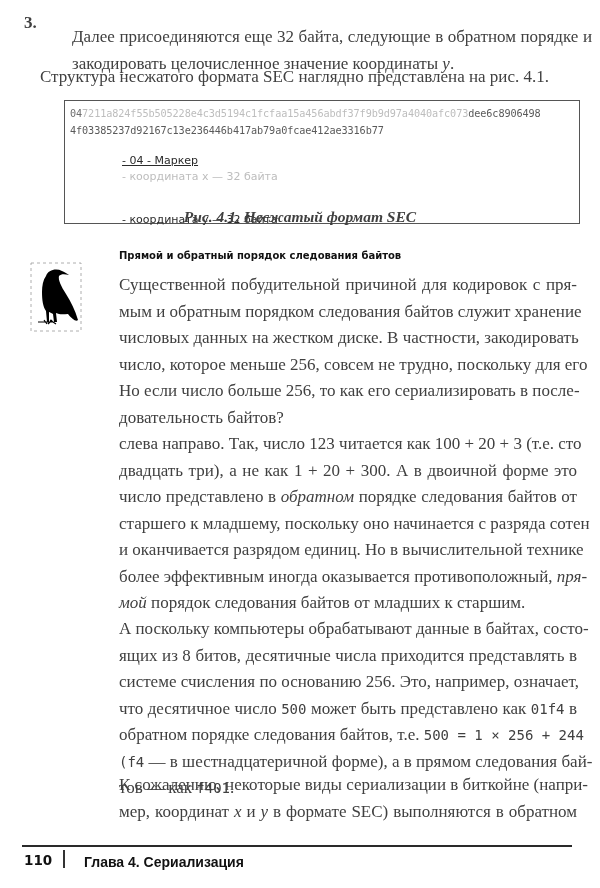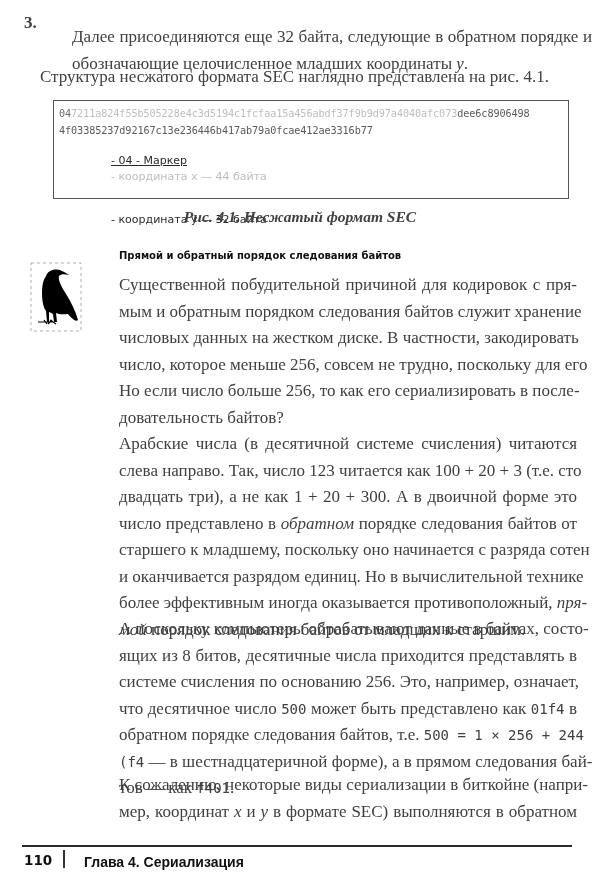--- a/index.html
+++ b/index.html
@@ -9,21 +9,21 @@
   .serif { font-family: "Liberation Serif", "DejaVu Serif", serif; font-size: 17px; line-height: 26.5px; color: #404040; }
   .line { display: block; white-space: nowrap; }
   .jline { display: block; text-align: justify; text-align-last: justify; white-space: nowrap; }
 
   #item3 { left: 24px; top: 10px; width: 560px; }
   #item3 .num { position: absolute; left: 0; top: 0; font-weight: bold; }
   #item3 .body { position: absolute; left: 40px; top: 14px; width: 520px; margin-left: 8px; }
 
   #intro { left: 40px; top: 64px; width: 540px; }
 
-  #figure-box { left: 53px; top: 100px; width: 516px; height: 99px; border: 1.5px solid #555; background: #fff; }
+  #figure-box { left: 64px; top: 100px; width: 516px; height: 124px; border: 1.5px solid #555; background: #fff; }
   #figure-box .hex { position: absolute; left: 5px; top: 4px; font-family: "DejaVu Sans Mono", "Liberation Mono", monospace; font-size: 10.2px; line-height: 17px; letter-spacing: -0.1px; white-space: nowrap; }
   .hex-marker { color: #6d6d6d; }
   .hex-x { color: #bdbdbd; }
   .hex-y { color: #5a5a5a; }
   #legend { position: absolute; left: 57px; top: 52px; font-family: "DejaVu Sans", "Liberation Sans", sans-serif; font-size: 11px; line-height: 15.5px; }
   #legend .l-marker { color: #2a2a2a; text-decoration: underline; }
   #legend .l-x { color: #bdbdbd; }
   #legend .l-y { color: #2a2a2a; margin-top: 28px; }
 
   #caption { left: 0; top: 204px; width: 600px; text-align: center; font-style: italic; font-weight: bold; font-size: 15.5px; }
@@ -45,34 +45,34 @@
   #footer-sep { left: 63px; top: 850px; width: 2px; height: 18px; background: #333; }
   #chapter-title { left: 84px; top: 854px; font-family: Liberation Sans, sans-serif; font-weight: bold; font-size: 14px; color: #111; }
 </style>
 </head>
 <body>
 
 <div id="item3" class="abs serif">
   <span class="num">3.</span>
   <div class="body">
     <span class="jline">Далее присоединяются еще 32 байта, следующие в обратном порядке и</span>
-    <span class="line"><span>обозначающие целочисленное младших координаты </span><i>y</i><span>.</span></span>
+    <span class="line"><span>закодировать целочисленное значение координаты </span><i>y</i><span>.</span></span>
   </div>
 </div>
 
 <div id="intro" class="abs serif">Структура несжатого формата SEC наглядно представлена на рис. 4.1.</div>
 
 <div id="figure-box" class="abs">
   <div class="hex">
     <div><span class="hex-marker">04</span><span class="hex-x">7211a824f55b505228e4c3d5194c1fcfaa15a456abdf37f9b9d97a4040afc073</span><span class="hex-y">dee6c8906498</span></div>
     <div class="hex-y">4f03385237d92167c13e236446b417ab79a0fcae412ae3316b77</div>
   </div>
   <div id="legend">
     <div class="l-marker">- 04 - Маркер</div>
-    <div class="l-x">- координата x — 44 байта</div>
+    <div class="l-x">- координата x — 32 байта</div>
     <div class="l-y">- координата y — 32 байта</div>
   </div>
 </div>
 
 <div id="caption" class="abs serif">Рис. 4.1. Несжатый формат SEC</div>
 
 <div id="crow" class="abs">
   <svg width="52" height="70" viewBox="0 0 52 70">
     <rect x="1" y="1" width="50" height="68" fill="none" stroke="#999" stroke-width="0.8" stroke-dasharray="3,3"></rect>
     <path d="M16 14 C18 8, 26 6, 32 9 C35 10, 37 12, 39 13 C34 12, 31 12, 29 14 C28 18, 31 24, 36 32 C41 40, 45 48, 48 58 C46 60, 42 57, 38 52 C34 52, 30 53, 26 51 L27 60 L24 60 L23 52 C21 51, 20 50, 19 50 L19 60 L17 60 L16 49 C13 45, 12 38, 12 30 C12 24, 13 18, 16 14 Z" fill="#000"></path>
@@ -85,21 +85,20 @@
 <div id="p1" class="abs para serif">
   <span class="jline">Существенной побудительной причиной для кодировок с пря-</span>
   <span class="jline">мым и обратным порядком следования байтов служит хранение</span>
   <span class="jline">числовых данных на жестком диске. В частности, закодировать</span>
   <span class="jline">число, которое меньше 256, совсем не трудно, поскольку для его</span>
   <span class="jline">Но если число больше 256, то как его сериализировать в после-</span>
   <span class="line">довательность байтов?</span>
 </div>
 
 <div id="p2" class="abs para serif">
-  <span class="jline">Арабские числа (в десятичной системе счисления) читаются</span>
   <span class="jline">слева направо. Так, число 123 читается как 100 + 20 + 3 (т.е. сто</span>
   <span class="jline">двадцать три), а не как 1 + 20 + 300. А в двоичной форме это</span>
   <span class="jline"><span>число представлено в </span><i>обратном</i><span> порядке следования байтов от</span></span>
   <span class="jline">старшего к младшему, поскольку оно начинается с разряда сотен</span>
   <span class="jline">и оканчивается разрядом единиц. Но в вычислительной технике</span>
   <span class="jline"><span>более эффективным иногда оказывается противоположный, </span><i>пря-</i></span>
   <span class="line"><i>мой</i><span> порядок следования байтов от младших к старшим.</span></span>
 </div>
 
 <div id="p3" class="abs para serif">

